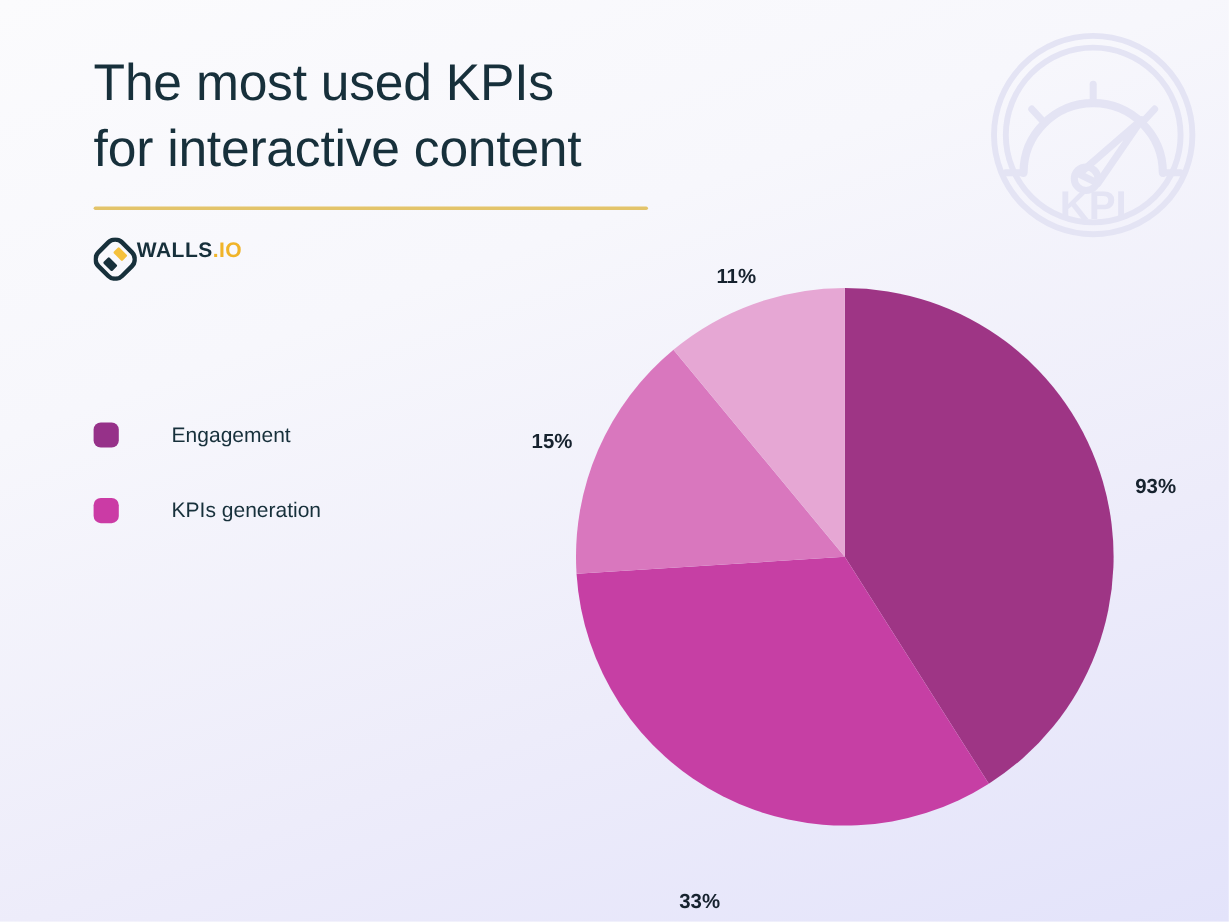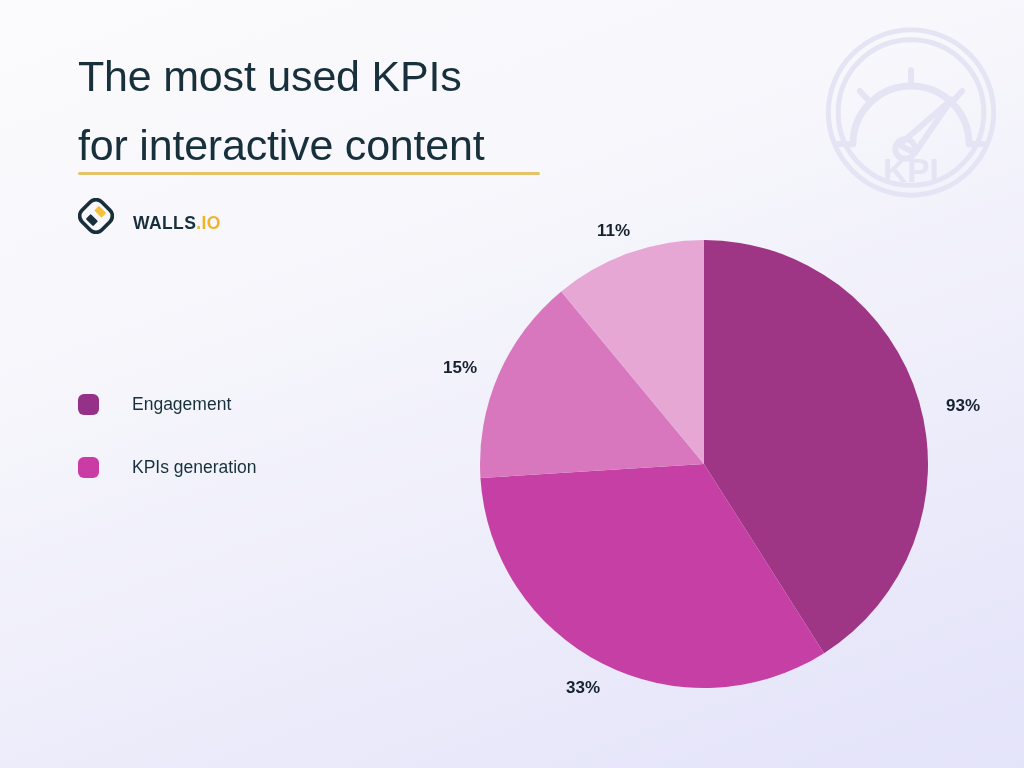--- a/index.html
+++ b/index.html
@@ -29,21 +29,21 @@
 
   
   #title-block {
     position: absolute;
     left: 78px;
     top: 42px;
     width: 540px;
   }
   #page-title {
     font-size: 43px;
-    line-height: 69px;
+    line-height: 55px;
     font-weight: 400;
     color: #17303b;
     letter-spacing: -0.2px;
     white-space: pre-line;
   }
   #title-rule {
     position: absolute;
     left: 78px;
     top: 172px;
     width: 462px;
@@ -51,43 +51,44 @@
     background: #e3c46a;
     border-radius: 2px;
   }
 
   
   #brand-logo {
     position: absolute;
     left: 78px;
     top: 198px;
     display: flex;
-    align-items: flex-end;
-    gap: 19px;
+    align-items: flex-start;
+    gap: 0;
   }
   #brand-mark { width: 36px; height: 36px; display: block; }
   #brand-text {
     font-size: 17.5px;
     font-weight: 700;
     letter-spacing: 0.4px;
     color: #17303b;
   }
   #brand-text .tld { color: #f0b429; }
 
   
   #legend {
     position: absolute;
     left: 78px;
     top: 352px;
     width: 300px;
   }
   .legend-item {
     display: flex;
-    align-items: flex-end;
+    align-items: flex-start;
     height: 63px;
+    gap: 11px;
   }
   .legend-swatch {
     width: 21px;
     height: 21px;
     border-radius: 6px;
     flex: 0 0 auto;
   }
   .legend-label {
     margin-left: 33px;
     font-size: 17.5px;
@@ -106,21 +107,21 @@
   #pie-svg { display: block; width: 452px; height: 452px; }
 
   .pct-label {
     position: absolute;
     font-size: 17px;
     font-weight: 700;
     color: #16222e;
     white-space: nowrap;
   }
   #pct-0 { left: 946px; top: 396px; }
-  #pct-1 { left: 566px; top: 678px; text-align: center; }
+  #pct-1 { left: 566px; top: 742px; text-align: center; }
   #pct-2 { left: 443px; top: 358px; }
   #pct-3 { left: 597px; top: 221px; }
 </style>
 </head>
 <body>
 
 <svg id="kpi-watermark" viewBox="0 0 200 188" xmlns="http://www.w3.org/2000/svg">
   <g fill="none" stroke="#e4e4f4" stroke-width="5">
     <circle cx="100" cy="92" r="84"></circle>
     <circle cx="100" cy="92" r="74"></circle>

